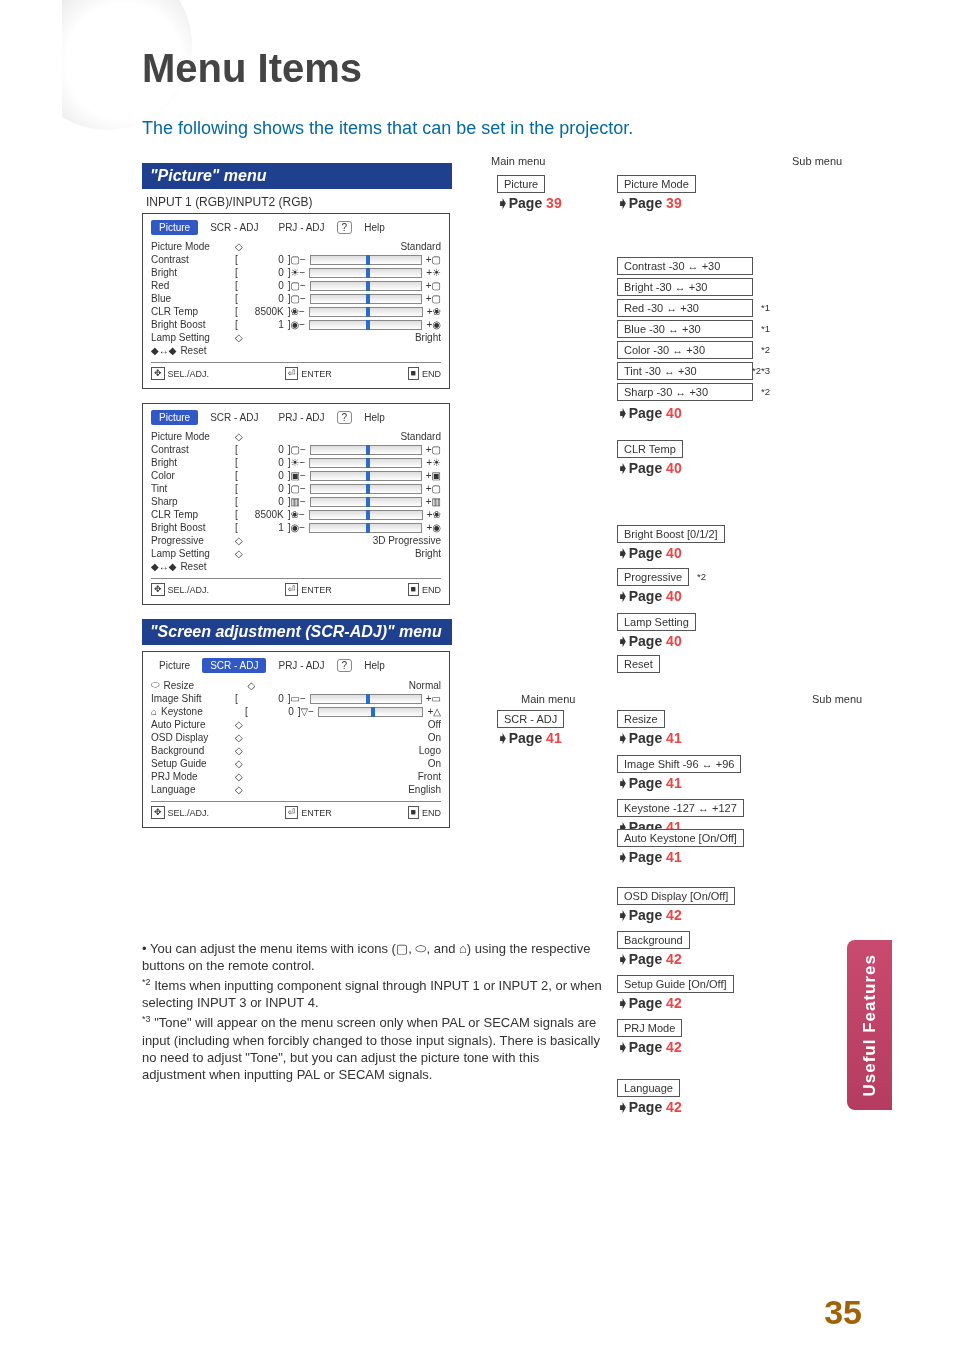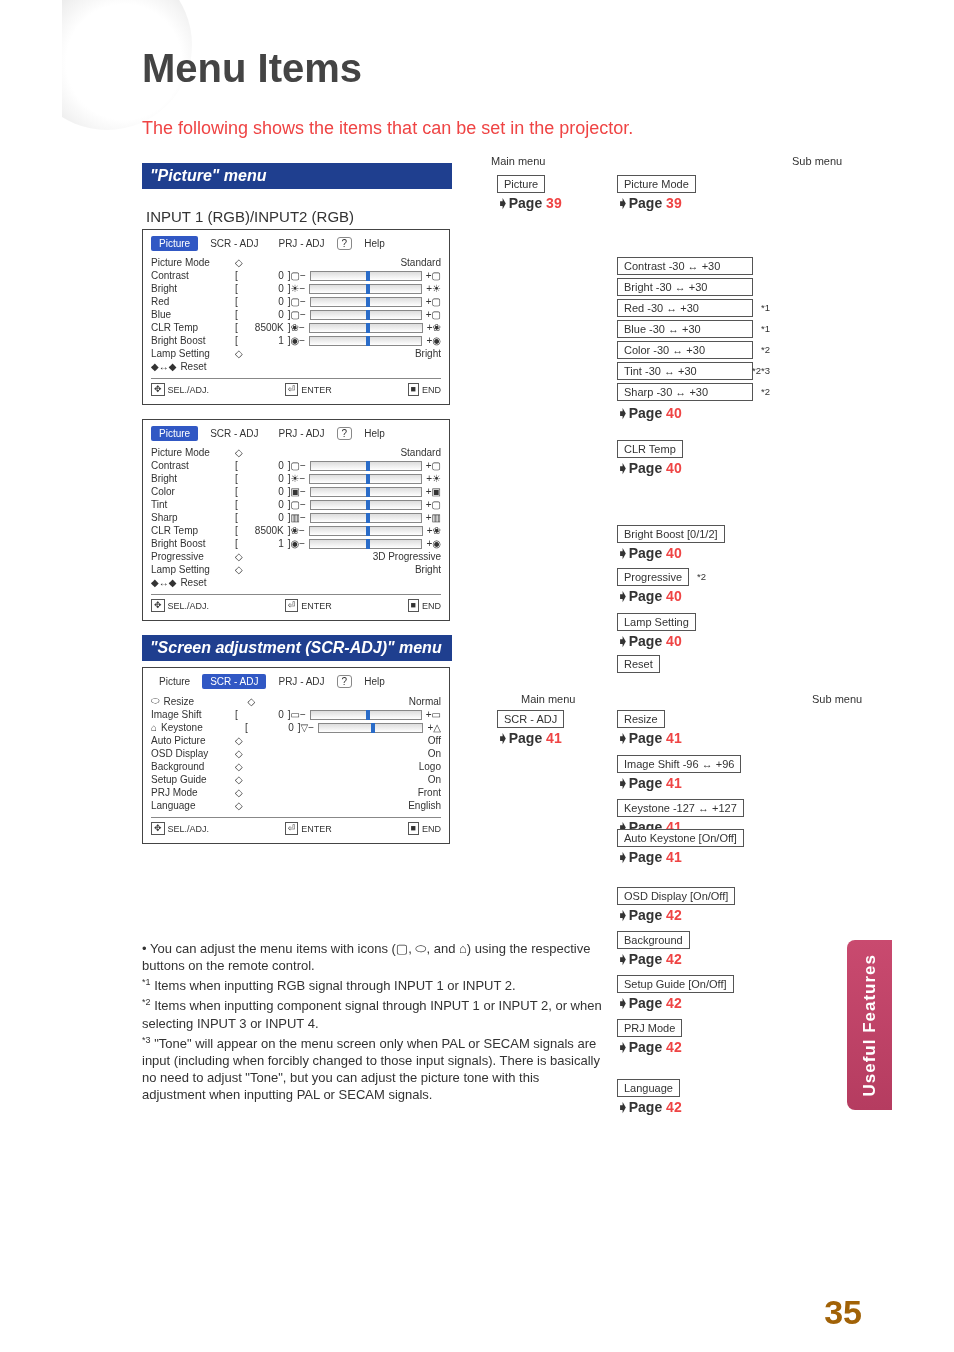--- a/index.html
+++ b/index.html
@@ -1,23 +1,23 @@
 <!DOCTYPE html>
 <html><head>
 <meta charset="utf-8">
 <style>
 html,body{margin:0;padding:0;background:#fff;font-family:Arial,Helvetica,sans-serif;color:#333}
 .page{width:830px;height:1352px;position:relative;margin:0 auto;background:#fff;overflow:hidden}
 .corner{position:absolute;left:0;top:0;width:130px;height:130px}
 .corner::before{content:"";position:absolute;left:-40px;top:-40px;width:170px;height:170px;border-radius:50%;background:radial-gradient(circle at 60% 60%,#fff 40%,#e4e4e4 70%)}
 h1{position:absolute;left:80px;top:46px;margin:0;font-size:40px;font-weight:700;color:#444}
-.intro{position:absolute;left:80px;top:118px;font-size:18px;color:#ef4444}
+.intro{position:absolute;left:80px;top:118px;font-size:18px;color:#0369a1}
 
 .section-title{background:#1f3f8f;color:#fff;font-weight:700;padding:4px 8px;font-size:16px;font-style:italic;margin-bottom:6px}
-.sub-input{font-size:15px;color:#333;margin:19px 0 4px 4px}
+.sub-input{font-size:12px;color:#333;margin:6px 0 4px 4px}
 
 .osd{border:1px solid #444;padding:6px 8px 8px;font-size:11px;width:290px;margin-bottom:14px}
 .osd .tabs{display:flex;gap:4px;align-items:center;margin-bottom:6px}
 .osd .tab{padding:2px 8px;font-size:10px}
 .osd .tab.active{background:#3158c4;color:#fff;border-radius:2px}
 .osd .tab.q{border:1px solid #888;border-radius:3px;padding:0 4px}
 .osd .row{display:flex;align-items:center;gap:4px;margin:2px 0;font-size:10px;white-space:nowrap}
 .osd .row .lab{width:80px}
 .osd .row .val{width:42px;text-align:right}
 .osd .row .bar{flex:1;height:8px;border:1px solid #888;position:relative;background:linear-gradient(#ddd,#fff)}
@@ -377,21 +377,20 @@
     <div class="column" style="left:160px;top:820px"><div class="node">Setup Guide [On/Off]</div><div class="pagelink">➧Page <span class="num">42</span></div></div>
 
     <div class="column" style="left:160px;top:864px"><div class="node">PRJ Mode</div><div class="pagelink">➧Page <span class="num">42</span></div></div>
 
     <div class="column" style="left:160px;top:924px"><div class="node">Language</div><div class="pagelink">➧Page <span class="num">42</span></div></div>
 
   </div>
 
   <div class="footnotes">
     <div>• <span>You can adjust the menu items with icons (▢, ⬭, and ⌂) using the respective buttons on the remote control.</span></div>
-    <div><span class="sup">*1</span> <span>Items when inputting RGB signal through INPUT 1 or INPUT 2.</span></div>
     <div><span class="sup">*2</span> <span>Items when inputting component signal through INPUT 1 or INPUT 2, or when selecting INPUT 3 or INPUT 4.</span></div>
     <div><span class="sup">*3</span> <span>"Tone" will appear on the menu screen only when PAL or SECAM signals are input (including when forcibly changed to those input signals). There is basically no need to adjust "Tone", but you can adjust the picture tone with this adjustment when inputting PAL or SECAM signals.</span></div>
   </div>
 
   <div class="sidetab">
       <span>Useful Features</span>
     </div>
   <div class="pagenum">35</div>
 </div>
 

